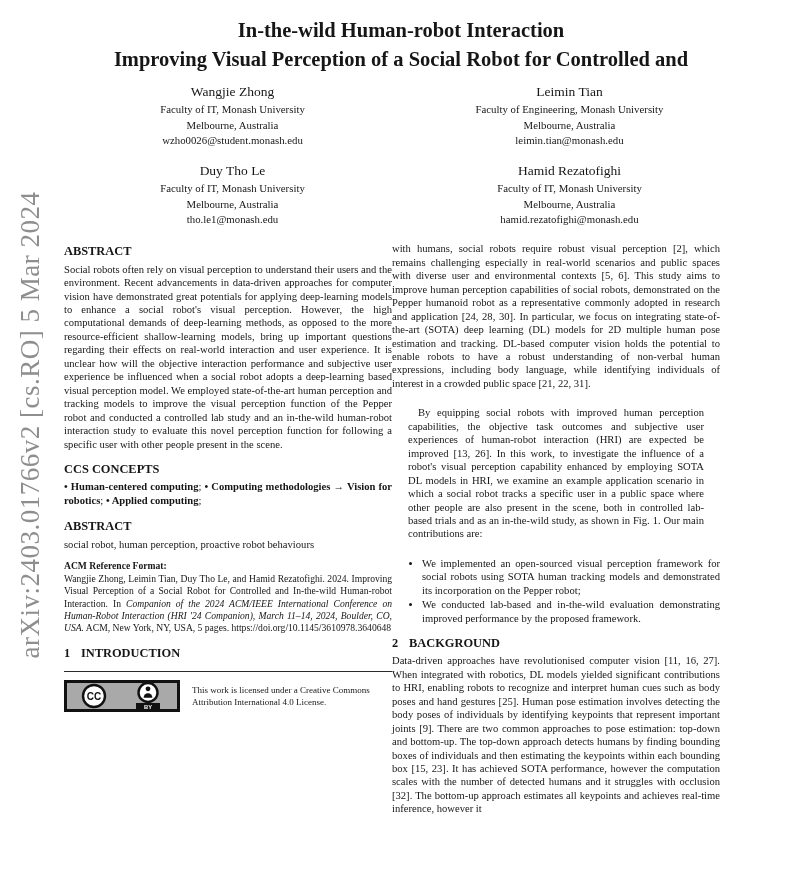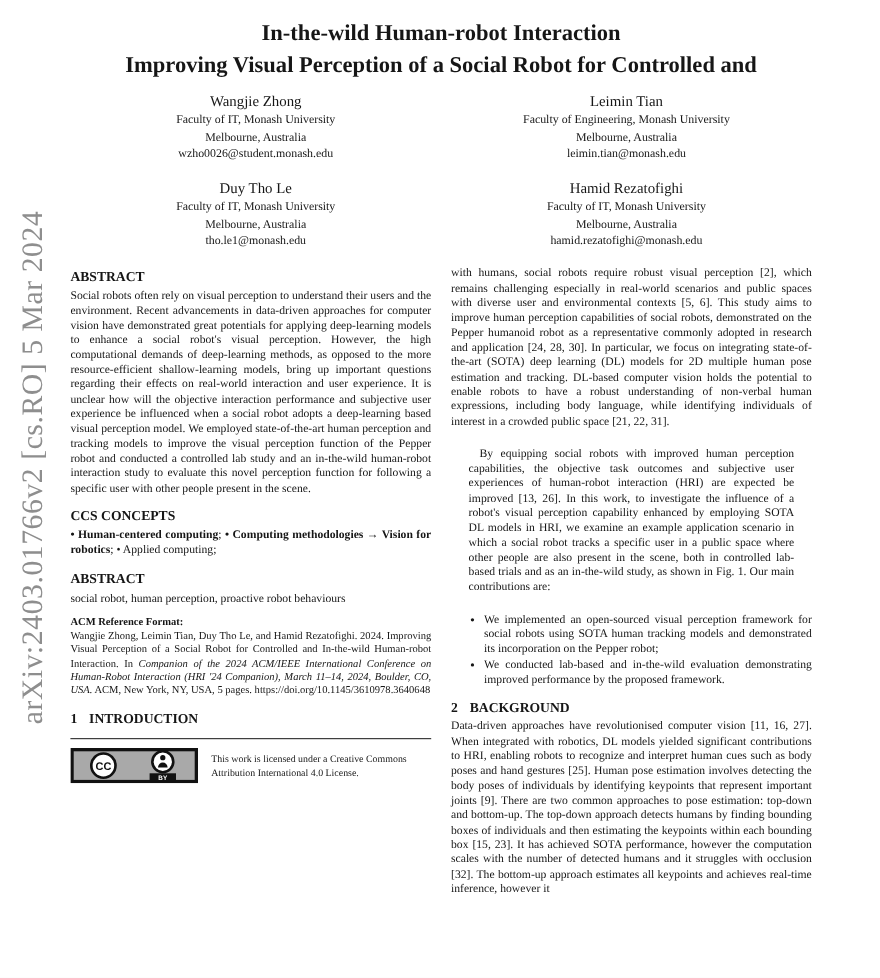--- a/index.html
+++ b/index.html
@@ -37,21 +37,20 @@
     display:grid;
     grid-template-columns:1fr 1fr;
     row-gap:15px;
     margin-top:11px;
     text-align:center;
   }
   .author-name{font-size:13.5px;margin-bottom:2px;}
   .author-line{font-size:10.8px;line-height:1.42;}
   .columns{
     display:flex;
-    gap:18px;
     margin-top:15px;
   }
   .col{width:328px;font-size:10.6px;line-height:1.27;text-align:justify;}
   .sec-h{
     font-weight:bold;
     font-size:12.4px;
     margin:11px 0 4px 0;
     text-align:left;
     line-height:1.15;
   }
@@ -113,21 +112,21 @@
       </div>
     </div>
 
     <div class="columns">
 
       <div class="col">
         <div class="sec-h first">ABSTRACT</div>
         <p class="body-par">Social robots often rely on visual perception to understand their users and the environment. Recent advancements in data-driven approaches for computer vision have demonstrated great potentials for applying deep-learning models to enhance a social robot's visual perception. However, the high computational demands of deep-learning methods, as opposed to the more resource-efficient shallow-learning models, bring up important questions regarding their effects on real-world interaction and user experience. It is unclear how will the objective interaction performance and subjective user experience be influenced when a social robot adopts a deep-learning based visual perception model. We employed state-of-the-art human perception and tracking models to improve the visual perception function of the Pepper robot and conducted a controlled lab study and an in-the-wild human-robot interaction study to evaluate this novel perception function for following a specific user with other people present in the scene.</p>
 
         <div class="sec-h">CCS CONCEPTS</div>
-        <p class="ccs-par"><span style="font-weight: bold;">• Human-centered computing</span><span>; </span><span style="font-weight: bold;">• Computing methodologies → Vision for robotics</span><span>; </span><span style="font-weight: normal; margin-top: 24px;">• Applied computing</span><span>;</span></p>
+        <p class="ccs-par"><span style="font-weight: bold;">• Human-centered computing</span><span>; </span><span style="font-weight: bold;">• Computing methodologies → Vision for robotics</span><span>; </span><span style="font-weight: bold; margin-top: 24px;">• Applied computing</span><span>;</span></p>
 
         <div class="sec-h">ABSTRACT</div>
         <p class="body-par">social robot, human perception, proactive robot behaviours</p>
 
         <div class="acmref">
           <div class="acmref-head">ACM Reference Format:</div>
           <div><span>Wangjie Zhong, Leimin Tian, Duy Tho Le, and Hamid Rezatofighi. 2024. Improving Visual Perception of a Social Robot for Controlled and In-the-wild Human-robot Interaction. In </span><span style="font-style: italic;">Companion of the 2024 ACM/IEEE International Conference on Human-Robot Interaction (HRI '24 Companion), March 11–14, 2024, Boulder, CO, USA.</span><span> ACM, New York, NY, USA, 5 pages. https://doi.org/10.1145/3610978.3640648</span></div>
         </div>
 
         <div class="sec-h">

